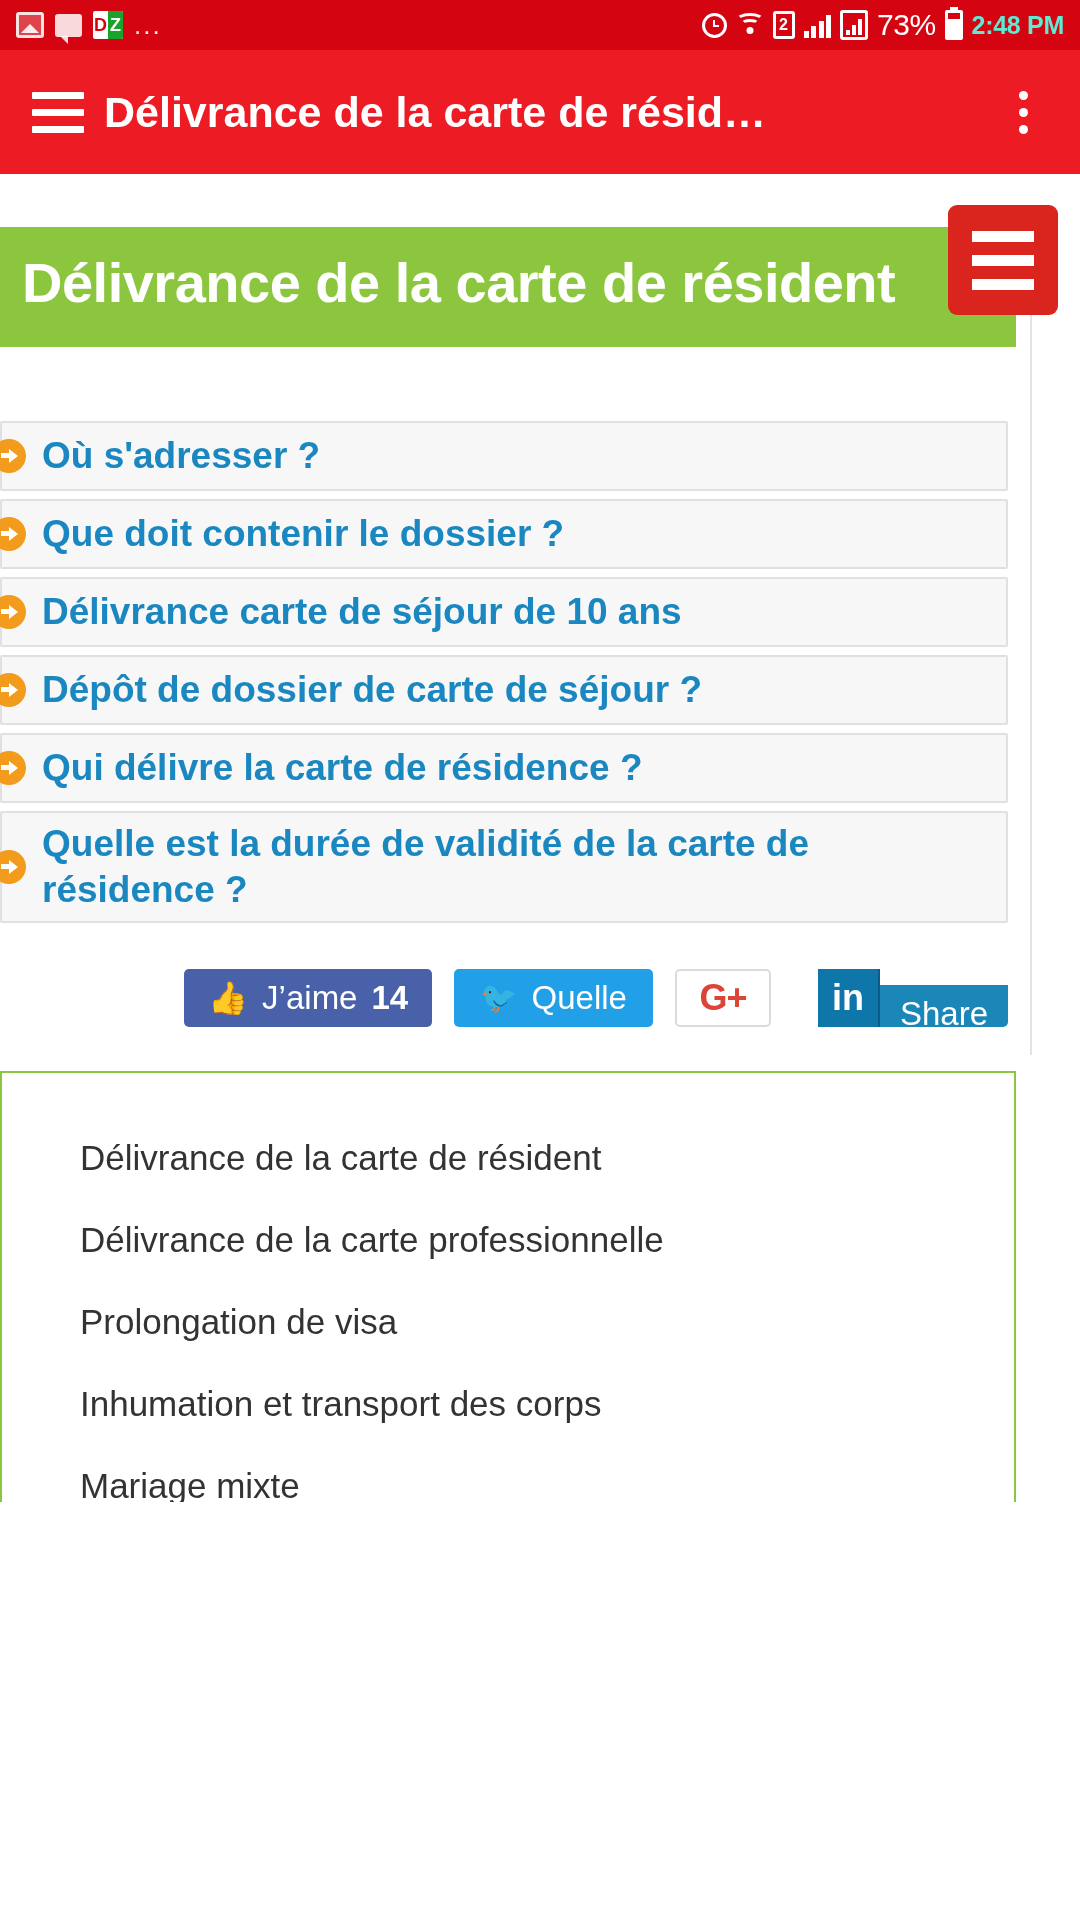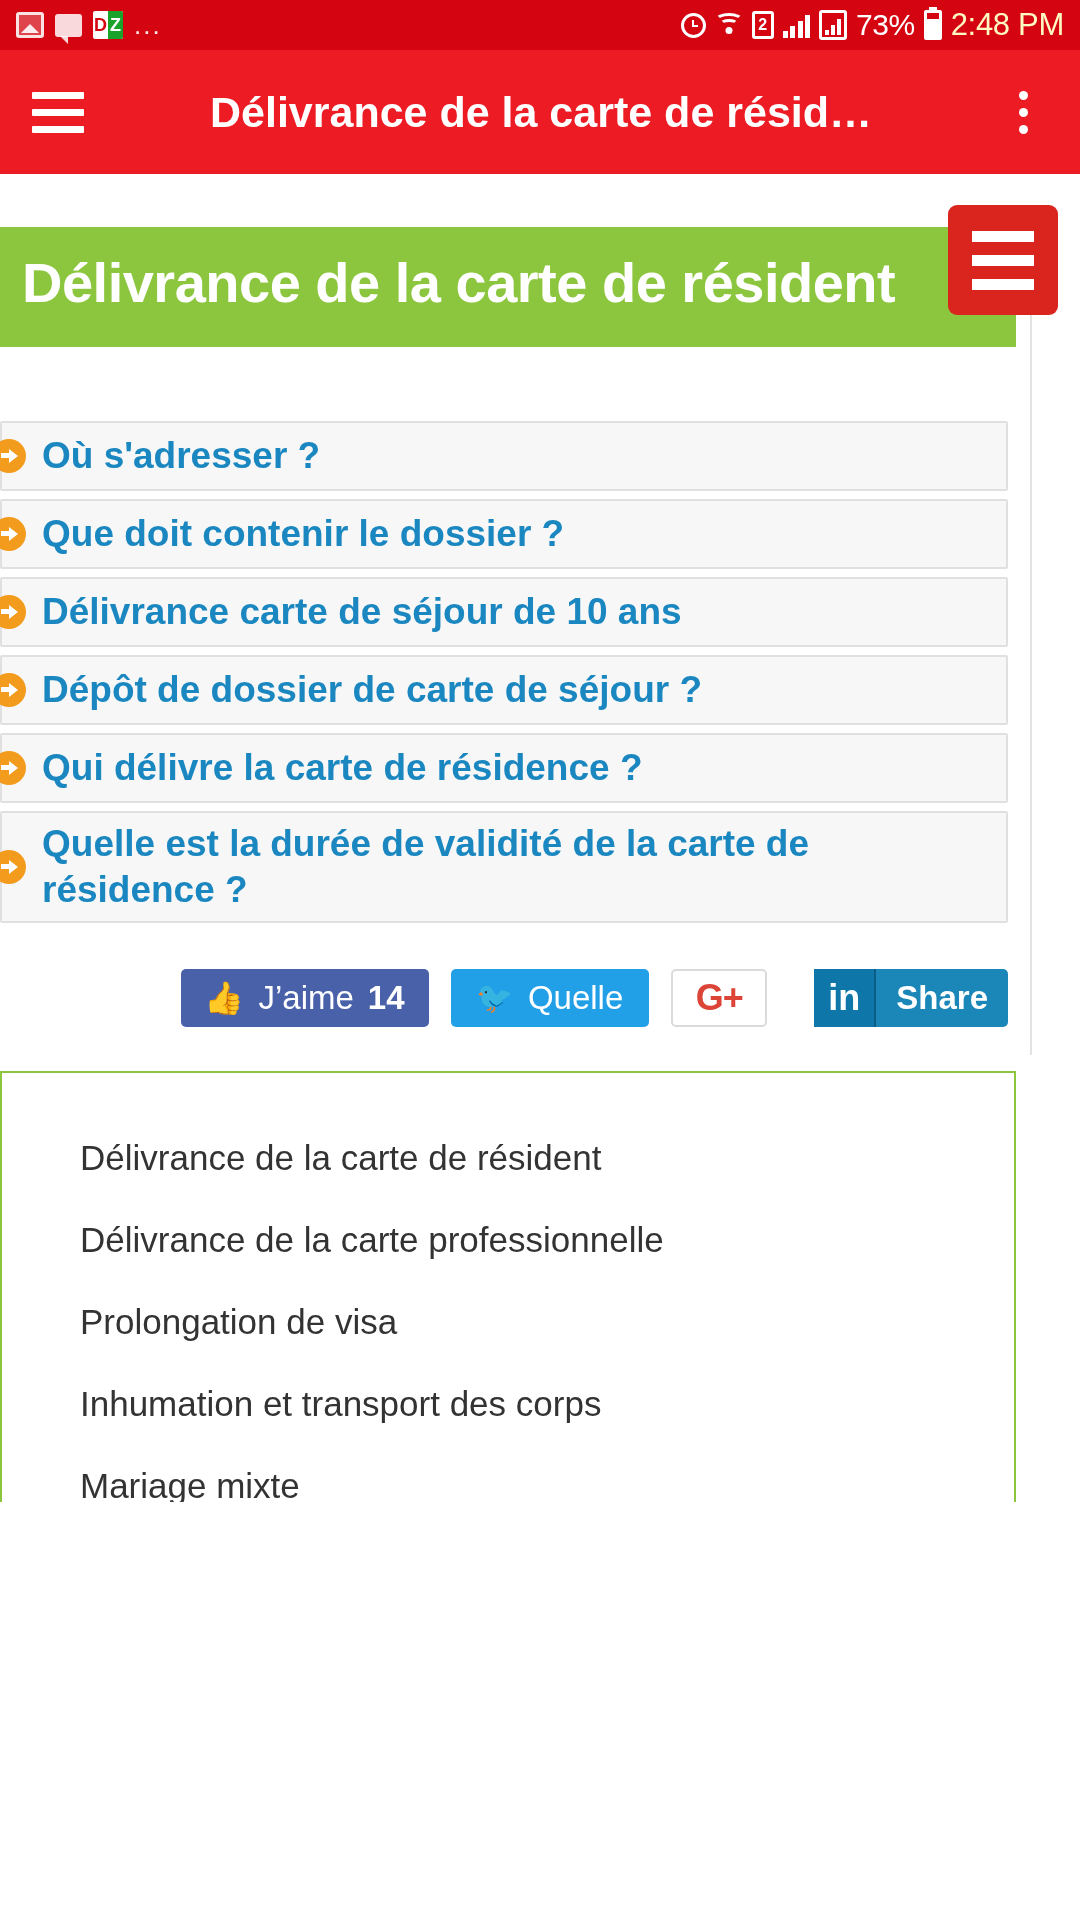--- a/index.html
+++ b/index.html
@@ -166,23 +166,23 @@
   .ico-battery::before {
     content: "";
     position: absolute;
     width: 8px; height: 3px;
     background: #ffffff;
     top: -6px; left: 50%;
     transform: translateX(-50%);
   }
 
   .clock {
-    font-size: 31px;
-    color: #fef9c3;
-    font-weight: 400;
+    font-size: 25px;
+    color: #5eead4;
+    font-weight: 700;
     letter-spacing: -0.3px;
   }
 
   
   .app-bar {
     height: 124px;
     background: #ed1b24;
     display: flex;
     align-items: center;
     padding: 0 32px;
@@ -196,21 +196,21 @@
     cursor: pointer;
     flex: none;
   }
   .hamburger i { display: block; height: 7px; background: #ffffff; border-radius: 1px; }
 
   .app-title {
     flex: 1;
     color: #ffffff;
     font-size: 43px;
     font-weight: bold;
-    text-align: center;
+    text-align: left;
     white-space: nowrap;
     overflow: hidden;
     padding: 0 20px;
   }
 
   .overflow-dots {
     width: 50px;
     display: flex;
     flex-direction: column;
     align-items: center;
@@ -399,25 +399,26 @@
     height: 100%;
     display: flex;
     align-items: center;
     border-right: 2px solid #0a5e86;
     font-family: "Liberation Sans", sans-serif;
   }
   .li-label {
     background: #1b87b8;
     color: #ffffff;
     font-size: 33px;
-    font-weight: bold;
+    font-weight: normal;
     padding: 0 20px;
     height: 100%;
     display: flex;
     align-items: center;
+    margin-top: 16px;
   }
 
   
   .related-box {
     margin-top: 16px;
     width: 1016px;
     border: 2px solid #8cc63e;
     background: #ffffff;
     padding: 44px 0 44px 78px;
   }

